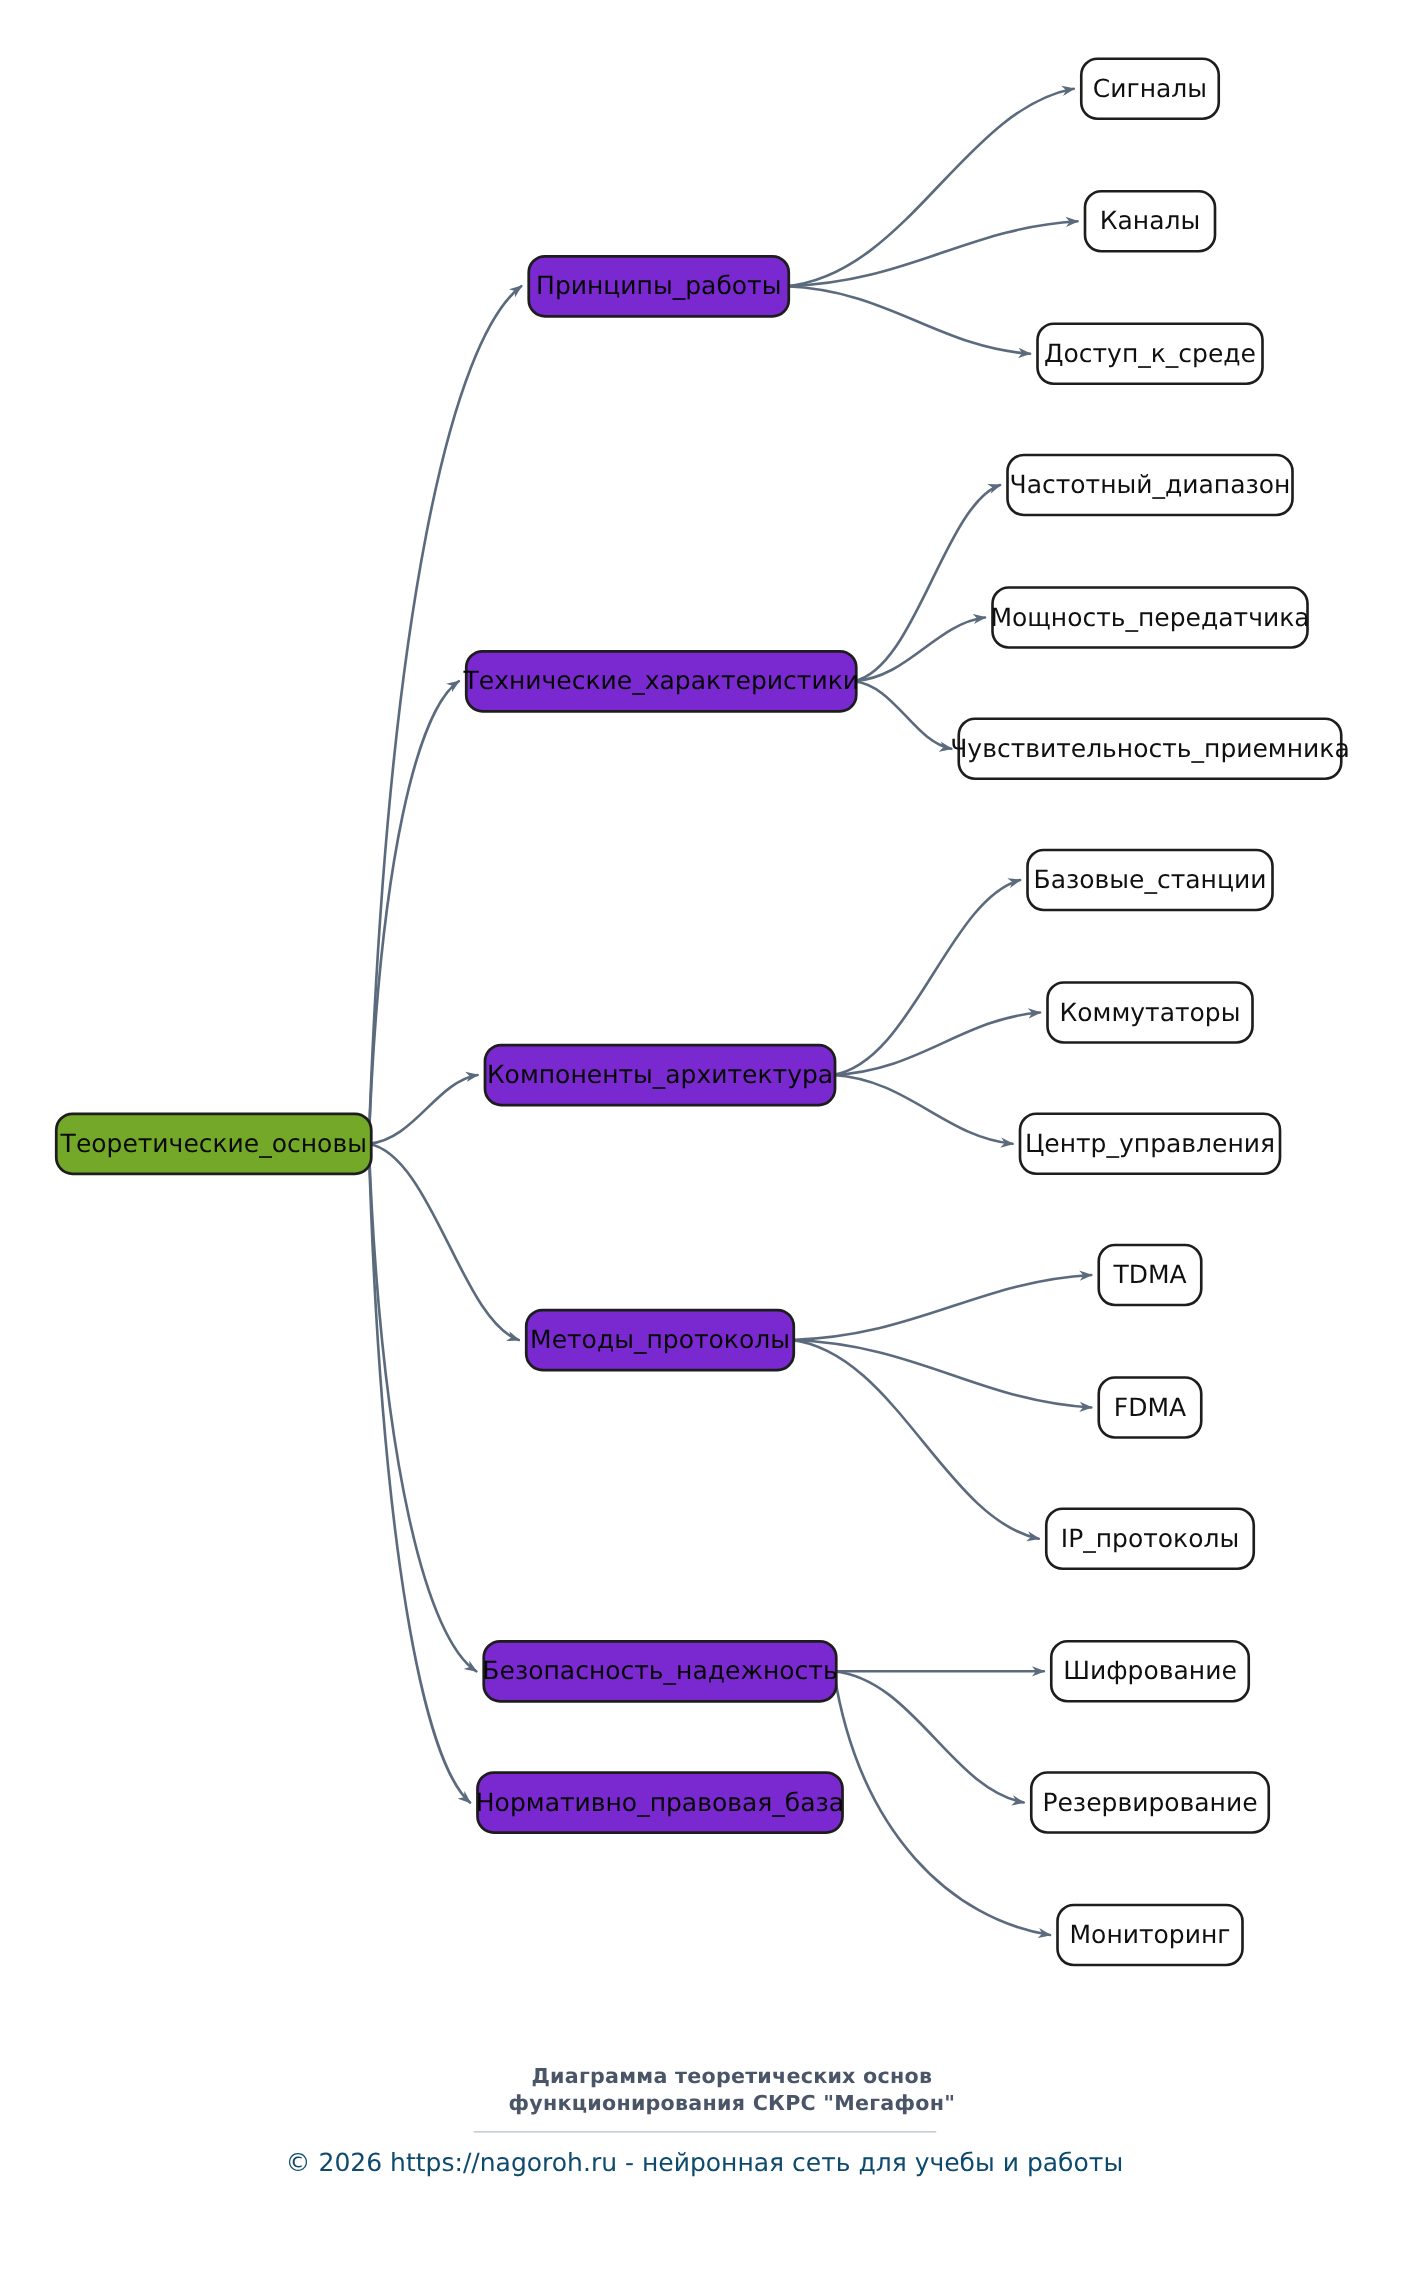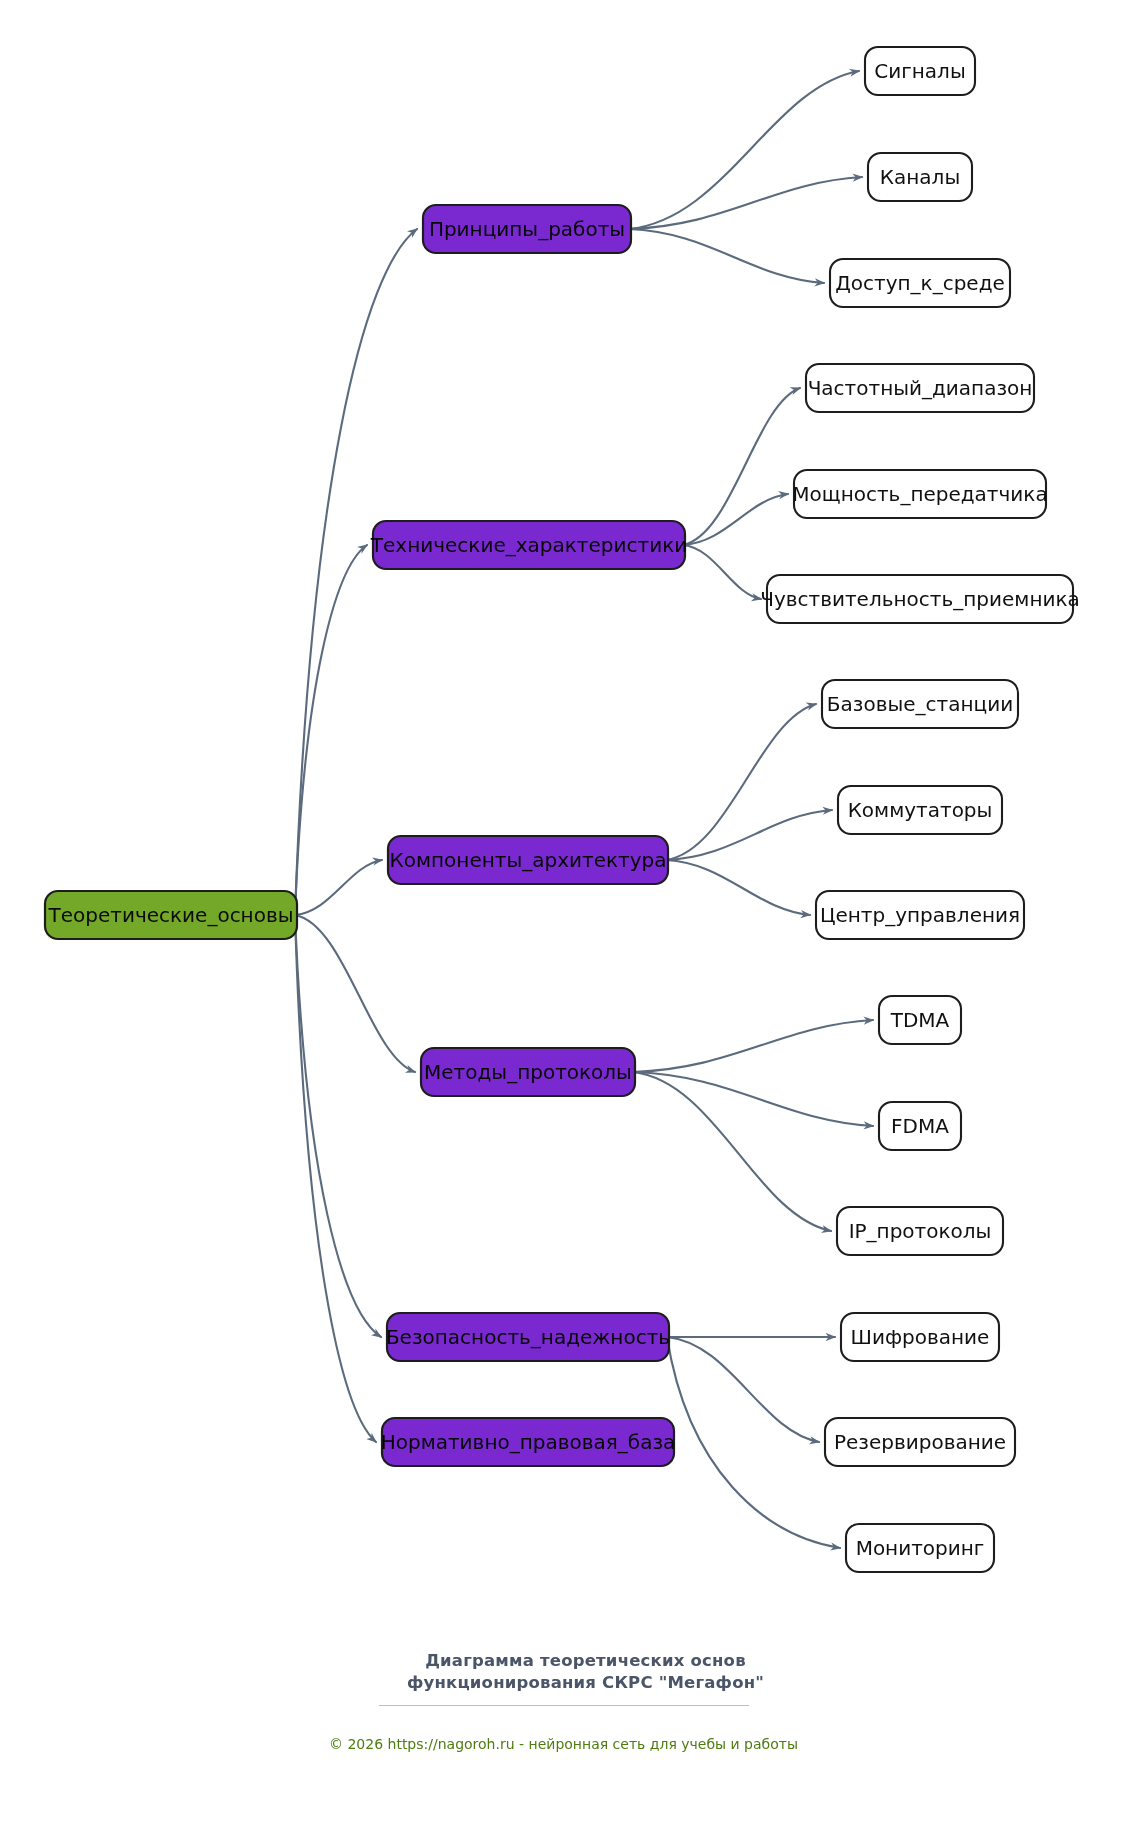--- a/index.html
+++ b/index.html
@@ -78,24 +78,24 @@
     letter-spacing: 0.2px;
     margin-left: 44px;
   }
   .footer-rule {
     width: 370px;
     height: 1px;
     margin: 11px auto 0 auto;
     background: #b7bfc9;
   }
   .footer-copy {
-    margin-top: 30px;
-    font-family: "DejaVu Sans", "Liberation Sans", sans-serif;
-    font-size: 14px;
-    color: #4d7c0f;
+    margin-top: 12px;
+    font-family: "DejaVu Sans", "Liberation Sans", sans-serif;
+    font-size: 20px;
+    color: #0c4a6e;
   }
 </style>
 </head>
 <body>
 
 <div id="diagram-root">
   <svg id="mindmap" viewBox="0 0 1127 1827">
     <defs>
       <marker id="arrowhead" markerWidth="11" markerHeight="9" refX="9.4" refY="4.5" orient="auto" markerUnits="userSpaceOnUse">
         <path d="M0,0.4 L10.6,4.5 L0,8.6 L3.1,4.5 Z" fill="#5b6b7d"></path>

